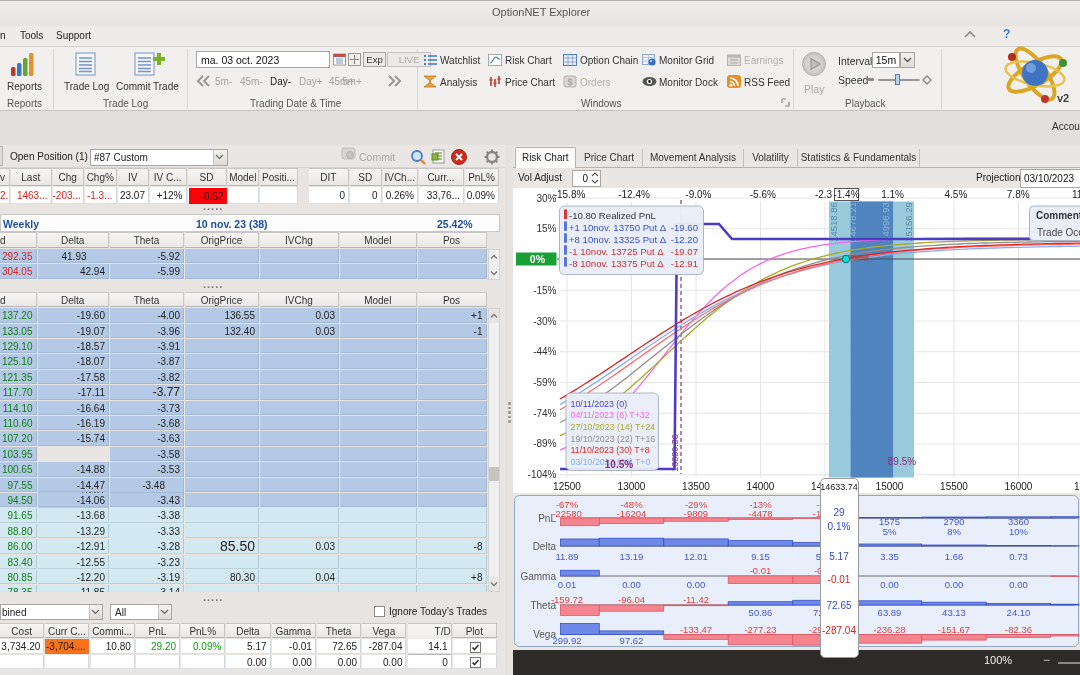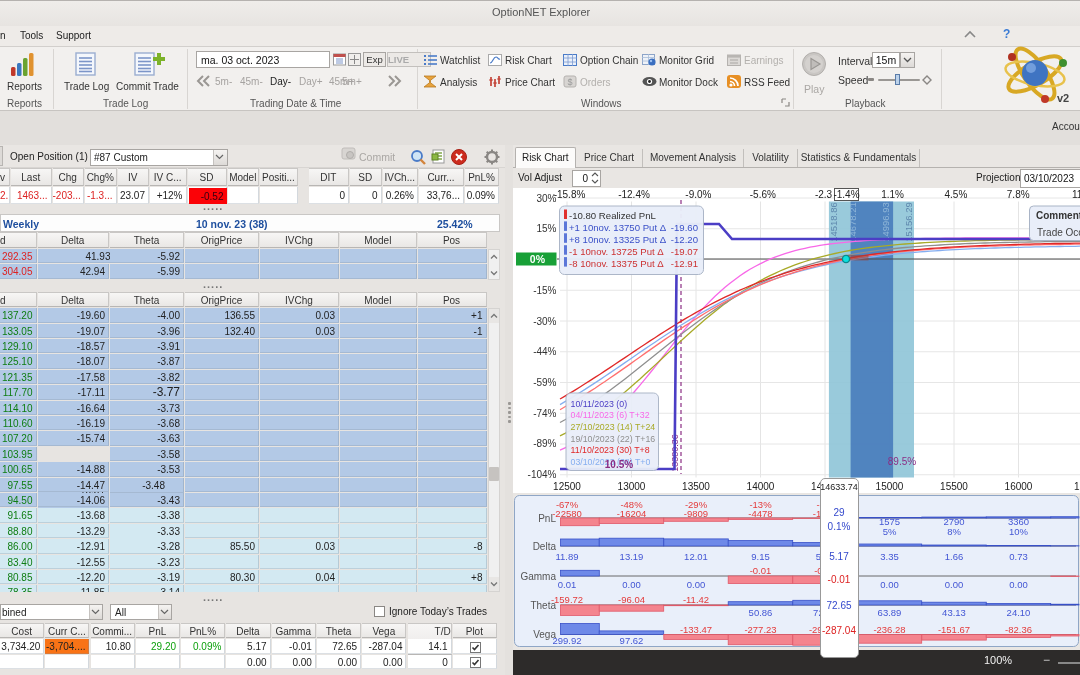--- a/index.html
+++ b/index.html
@@ -62,21 +62,21 @@
         <line x1="3" y1="8" x2="10" y2="8"></line>
         <line x1="3" y1="10" x2="10" y2="10"></line>
       </g>
     </svg>
 <svg style="position:absolute;left:348px;top:53px" width="14" height="13">
       <rect x="0.5" y="0.5" width="12" height="12" fill="#f0eeec" stroke="#999"></rect>
       <line x1="6.5" y1="2" x2="6.5" y2="11" stroke="#888"></line>
       <line x1="2" y1="6.5" x2="11" y2="6.5" stroke="#888"></line>
     </svg>
 <div style="position:absolute;left:363px;top:52px;width:23px;height:15px;background:#ece9e6;border:1px solid #a8a5a2;font-size:9.5px;color:#333;text-align:center;line-height:14px;">Exp</div>
-<div style="position:absolute;left:387px;top:52px;width:44px;height:15px;background:#ece9e6;border:1px solid #c3c0bd;font-size:9.5px;color:#aaa;line-height:14px;font-weight:bold;">LIVE</div>
+<div style="position:absolute;left:387px;top:52px;width:44px;height:15px;background:#ece9e6;border:1px solid #c3c0bd;font-size:9.5px;color:#aaa;text-align:center;line-height:14px;">LIVE</div>
 <svg style="position:absolute;left:196px;top:75px" width="15" height="12">
       <path d="M7 1 L2 6 L7 11 M13 1 L8 6 L13 11" stroke="#9a9793" stroke-width="2" fill="none"></path>
     </svg>
 <div style="position:absolute;left:215px;top:76px;font-size:10px;color:#a5a2a0;font-weight:normal;white-space:nowrap;">5m-</div>
 <div style="position:absolute;left:240px;top:76px;font-size:10px;color:#a5a2a0;font-weight:normal;white-space:nowrap;">45m-</div>
 <div style="position:absolute;left:270px;top:76px;font-size:10px;color:#222;font-weight:normal;white-space:nowrap;">Day-</div>
 <div style="position:absolute;left:299px;top:76px;font-size:10px;color:#a5a2a0;font-weight:normal;white-space:nowrap;">Day+</div>
 <div style="position:absolute;left:329px;top:76px;font-size:10px;color:#a5a2a0;font-weight:normal;white-space:nowrap;">45m+</div>
 <div style="position:absolute;left:342px;top:76px;font-size:10px;color:#a5a2a0;font-weight:normal;white-space:nowrap;">5m+</div>
 <svg style="position:absolute;left:387px;top:75px" width="15" height="12">
@@ -286,21 +286,21 @@
 <div style="position:absolute;left:196px;top:218px;font-size:10.5px;color:#1d4e9e;font-weight:bold;white-space:nowrap;">10 nov. 23 (38)</div>
 <div style="position:absolute;left:437px;top:218px;font-size:10.5px;color:#1d4e9e;font-weight:bold;white-space:nowrap;">25.42%</div>
 <div style="position:absolute;left:0px;top:231.7px;width:36.5px;height:16.3px;background:linear-gradient(#f7f6f5,#e9e7e5);border-right:1px solid #c9c7c5;border-top:1px solid #c9c7c5;border-bottom:1px solid #b8b6b4;font-size:10px;color:#333;text-align:left;line-height:16.3px;overflow:hidden;white-space:nowrap;">d</div>
 <div style="position:absolute;left:37.5px;top:231.7px;width:71.5px;height:16.3px;background:linear-gradient(#f7f6f5,#e9e7e5);border-right:1px solid #c9c7c5;border-top:1px solid #c9c7c5;border-bottom:1px solid #b8b6b4;font-size:10px;color:#333;text-align:center;line-height:16.3px;overflow:hidden;white-space:nowrap;">Delta</div>
 <div style="position:absolute;left:110px;top:231.7px;width:74px;height:16.3px;background:linear-gradient(#f7f6f5,#e9e7e5);border-right:1px solid #c9c7c5;border-top:1px solid #c9c7c5;border-bottom:1px solid #b8b6b4;font-size:10px;color:#333;text-align:center;line-height:16.3px;overflow:hidden;white-space:nowrap;">Theta</div>
 <div style="position:absolute;left:185px;top:231.7px;width:74px;height:16.3px;background:linear-gradient(#f7f6f5,#e9e7e5);border-right:1px solid #c9c7c5;border-top:1px solid #c9c7c5;border-bottom:1px solid #b8b6b4;font-size:10px;color:#333;text-align:center;line-height:16.3px;overflow:hidden;white-space:nowrap;">OrigPrice</div>
 <div style="position:absolute;left:260px;top:231.7px;width:79px;height:16.3px;background:linear-gradient(#f7f6f5,#e9e7e5);border-right:1px solid #c9c7c5;border-top:1px solid #c9c7c5;border-bottom:1px solid #b8b6b4;font-size:10px;color:#333;text-align:center;line-height:16.3px;overflow:hidden;white-space:nowrap;">IVChg</div>
 <div style="position:absolute;left:340px;top:231.7px;width:76.5px;height:16.3px;background:linear-gradient(#f7f6f5,#e9e7e5);border-right:1px solid #c9c7c5;border-top:1px solid #c9c7c5;border-bottom:1px solid #b8b6b4;font-size:10px;color:#333;text-align:center;line-height:16.3px;overflow:hidden;white-space:nowrap;">Model</div>
 <div style="position:absolute;left:417.5px;top:231.7px;width:69.0px;height:16.3px;background:linear-gradient(#f7f6f5,#e9e7e5);border-right:1px solid #c9c7c5;border-top:1px solid #c9c7c5;border-bottom:1px solid #b8b6b4;font-size:10px;color:#333;text-align:center;line-height:16.3px;overflow:hidden;white-space:nowrap;">Pos</div>
 <div style="position:absolute;left:0px;top:249px;width:36.5px;height:14.4px;background:#b3c9e6;border-right:1px solid rgba(130,145,160,0.35);border-bottom:1px solid rgba(130,145,160,0.28);font-size:10px;color:#d22;text-align:right;padding-right:3px;line-height:15.4px;overflow:hidden;white-space:nowrap;">292.35</div>
-<div style="position:absolute;left:37.5px;top:249px;width:77px;height:14.4px;background:#b3c9e6;border-right:1px solid rgba(130,145,160,0.35);border-bottom:1px solid rgba(130,145,160,0.28);font-size:10px;color:#222;text-align:right;padding-right:3px;line-height:15.4px;overflow:hidden;white-space:nowrap;">41.93</div>
+<div style="position:absolute;left:37.5px;top:249px;width:77px;height:14.4px;background:#b3c9e6;border-right:1px solid rgba(130,145,160,0.35);border-bottom:1px solid rgba(130,145,160,0.28);font-size:10px;color:#222;text-align:center;padding-right:3px;line-height:15.4px;overflow:hidden;white-space:nowrap;">41.93</div>
 <div style="position:absolute;left:110px;top:249px;width:74px;height:14.4px;background:#b3c9e6;border-right:1px solid rgba(130,145,160,0.35);border-bottom:1px solid rgba(130,145,160,0.28);font-size:10px;color:#222;text-align:right;padding-right:3px;line-height:15.4px;overflow:hidden;white-space:nowrap;">-5.92</div>
 <div style="position:absolute;left:185px;top:249px;width:74px;height:14.4px;background:#b3c9e6;border-right:1px solid rgba(130,145,160,0.35);border-bottom:1px solid rgba(130,145,160,0.28);font-size:10px;color:#222;text-align:right;padding-right:3px;line-height:15.4px;overflow:hidden;white-space:nowrap;"></div>
 <div style="position:absolute;left:260px;top:249px;width:79px;height:14.4px;background:#b3c9e6;border-right:1px solid rgba(130,145,160,0.35);border-bottom:1px solid rgba(130,145,160,0.28);font-size:10px;color:#222;text-align:right;padding-right:3px;line-height:15.4px;overflow:hidden;white-space:nowrap;"></div>
 <div style="position:absolute;left:340px;top:249px;width:76.5px;height:14.4px;background:#b3c9e6;border-right:1px solid rgba(130,145,160,0.35);border-bottom:1px solid rgba(130,145,160,0.28);font-size:10px;color:#222;text-align:right;padding-right:3px;line-height:15.4px;overflow:hidden;white-space:nowrap;"></div>
 <div style="position:absolute;left:417.5px;top:249px;width:69.0px;height:14.4px;background:#b3c9e6;border-right:1px solid rgba(130,145,160,0.35);border-bottom:1px solid rgba(130,145,160,0.28);font-size:10px;color:#222;text-align:right;padding-right:3px;line-height:15.4px;overflow:hidden;white-space:nowrap;"></div>
 <div style="position:absolute;left:0px;top:264.4px;width:36.5px;height:14.4px;background:#b3c9e6;border-right:1px solid rgba(130,145,160,0.35);border-bottom:1px solid rgba(130,145,160,0.28);font-size:10px;color:#d22;text-align:right;padding-right:3px;line-height:15.4px;overflow:hidden;white-space:nowrap;">304.05</div>
 <div style="position:absolute;left:37.5px;top:264.4px;width:71.5px;height:14.4px;background:#b3c9e6;border-right:1px solid rgba(130,145,160,0.35);border-bottom:1px solid rgba(130,145,160,0.28);font-size:10px;color:#222;text-align:right;padding-right:3px;line-height:15.4px;overflow:hidden;white-space:nowrap;">42.94</div>
 <div style="position:absolute;left:110px;top:264.4px;width:74px;height:14.4px;background:#b3c9e6;border-right:1px solid rgba(130,145,160,0.35);border-bottom:1px solid rgba(130,145,160,0.28);font-size:10px;color:#222;text-align:right;padding-right:3px;line-height:15.4px;overflow:hidden;white-space:nowrap;">-5.99</div>
 <div style="position:absolute;left:185px;top:264.4px;width:74px;height:14.4px;background:#b3c9e6;border-right:1px solid rgba(130,145,160,0.35);border-bottom:1px solid rgba(130,145,160,0.28);font-size:10px;color:#222;text-align:right;padding-right:3px;line-height:15.4px;overflow:hidden;white-space:nowrap;"></div>
 <div style="position:absolute;left:260px;top:264.4px;width:79px;height:14.4px;background:#b3c9e6;border-right:1px solid rgba(130,145,160,0.35);border-bottom:1px solid rgba(130,145,160,0.28);font-size:10px;color:#222;text-align:right;padding-right:3px;line-height:15.4px;overflow:hidden;white-space:nowrap;"></div>
@@ -422,21 +422,21 @@
 <div style="position:absolute;left:0px;top:523.76px;width:36.5px;height:14.39px;background:#d3e9f2;border-right:1px solid rgba(130,145,160,0.35);border-bottom:1px solid rgba(130,145,160,0.28);font-size:10px;color:#0e7d12;text-align:right;padding-right:3px;line-height:15.39px;overflow:hidden;white-space:nowrap;">88.80</div>
 <div style="position:absolute;left:37.5px;top:523.76px;width:71.5px;height:14.39px;background:#d3e9f2;border-right:1px solid rgba(130,145,160,0.35);border-bottom:1px solid rgba(130,145,160,0.28);font-size:10px;color:#222;text-align:right;padding-right:3px;line-height:15.39px;overflow:hidden;white-space:nowrap;">-13.29</div>
 <div style="position:absolute;left:110px;top:523.76px;width:74px;height:29px;background:#d3e9f2;border-right:1px solid rgba(130,145,160,0.35);border-bottom:1px solid rgba(130,145,160,0.28);font-size:10px;color:#222;text-align:right;padding-right:3px;line-height:15.39px;overflow:hidden;white-space:nowrap;">-3.33</div>
 <div style="position:absolute;left:185px;top:523.76px;width:74px;height:14.39px;background:#d3e9f2;border-right:1px solid rgba(130,145,160,0.35);border-bottom:1px solid rgba(130,145,160,0.28);font-size:10px;color:#222;text-align:right;padding-right:3px;line-height:15.39px;overflow:hidden;white-space:nowrap;"></div>
 <div style="position:absolute;left:260px;top:523.76px;width:79px;height:14.39px;background:#d3e9f2;border-right:1px solid rgba(130,145,160,0.35);border-bottom:1px solid rgba(130,145,160,0.28);font-size:10px;color:#222;text-align:right;padding-right:3px;line-height:15.39px;overflow:hidden;white-space:nowrap;"></div>
 <div style="position:absolute;left:340px;top:523.76px;width:76.5px;height:14.39px;background:#d3e9f2;border-right:1px solid rgba(130,145,160,0.35);border-bottom:1px solid rgba(130,145,160,0.28);font-size:10px;color:#222;text-align:right;padding-right:3px;line-height:15.39px;overflow:hidden;white-space:nowrap;"></div>
 <div style="position:absolute;left:417.5px;top:523.76px;width:69.0px;height:14.39px;background:#d3e9f2;border-right:1px solid rgba(130,145,160,0.35);border-bottom:1px solid rgba(130,145,160,0.28);font-size:10px;color:#222;text-align:right;padding-right:3px;line-height:15.39px;overflow:hidden;white-space:nowrap;"></div>
 <div style="position:absolute;left:0px;top:539.1500000000001px;width:36.5px;height:14.39px;background:#d3e9f2;border-right:1px solid rgba(130,145,160,0.35);border-bottom:1px solid rgba(130,145,160,0.28);font-size:10px;color:#0e7d12;text-align:right;padding-right:3px;line-height:15.39px;overflow:hidden;white-space:nowrap;">86.00</div>
 <div style="position:absolute;left:37.5px;top:539.1500000000001px;width:71.5px;height:14.39px;background:#d3e9f2;border-right:1px solid rgba(130,145,160,0.35);border-bottom:1px solid rgba(130,145,160,0.28);font-size:10px;color:#222;text-align:right;padding-right:3px;line-height:15.39px;overflow:hidden;white-space:nowrap;">-12.91</div>
 <div style="position:absolute;left:110px;top:539.1500000000001px;width:74px;height:14.39px;background:#d3e9f2;border-right:1px solid rgba(130,145,160,0.35);border-bottom:1px solid rgba(130,145,160,0.28);font-size:10px;color:#222;text-align:right;padding-right:3px;line-height:15.39px;overflow:hidden;white-space:nowrap;">-3.28</div>
-<div style="position:absolute;left:185px;top:539.1500000000001px;width:74px;height:14.39px;background:#d3e9f2;border-right:1px solid rgba(130,145,160,0.35);border-bottom:1px solid rgba(130,145,160,0.28);font-size:10px;color:#222;text-align:right;padding-right:3px;line-height:15.39px;overflow:hidden;white-space:nowrap;">85.50</div>
+<div style="position:absolute;left:185px;top:539.1500000000001px;width:74px;height:14.39px;background:#d3e9f2;border-right:1px solid rgba(130,145,160,0.35);border-bottom:1px solid rgba(130,145,160,0.28);font-size:14px;color:#222;text-align:right;padding-right:3px;line-height:15.39px;overflow:hidden;white-space:nowrap;">85.50</div>
 <div style="position:absolute;left:260px;top:539.1500000000001px;width:79px;height:14.39px;background:#d3e9f2;border-right:1px solid rgba(130,145,160,0.35);border-bottom:1px solid rgba(130,145,160,0.28);font-size:10px;color:#222;text-align:right;padding-right:3px;line-height:15.39px;overflow:hidden;white-space:nowrap;">0.03</div>
 <div style="position:absolute;left:340px;top:539.1500000000001px;width:76.5px;height:14.39px;background:#d3e9f2;border-right:1px solid rgba(130,145,160,0.35);border-bottom:1px solid rgba(130,145,160,0.28);font-size:10px;color:#222;text-align:right;padding-right:3px;line-height:15.39px;overflow:hidden;white-space:nowrap;"></div>
 <div style="position:absolute;left:417.5px;top:539.1500000000001px;width:69.0px;height:14.39px;background:#d3e9f2;border-right:1px solid rgba(130,145,160,0.35);border-bottom:1px solid rgba(130,145,160,0.28);font-size:10px;color:#222;text-align:right;padding-right:3px;line-height:15.39px;overflow:hidden;white-space:nowrap;">-8</div>
 <div style="position:absolute;left:0px;top:554.54px;width:36.5px;height:14.39px;background:#d3e9f2;border-right:1px solid rgba(130,145,160,0.35);border-bottom:1px solid rgba(130,145,160,0.28);font-size:10px;color:#0e7d12;text-align:right;padding-right:3px;line-height:15.39px;overflow:hidden;white-space:nowrap;">83.40</div>
 <div style="position:absolute;left:37.5px;top:554.54px;width:71.5px;height:14.39px;background:#d3e9f2;border-right:1px solid rgba(130,145,160,0.35);border-bottom:1px solid rgba(130,145,160,0.28);font-size:10px;color:#222;text-align:right;padding-right:3px;line-height:15.39px;overflow:hidden;white-space:nowrap;">-12.55</div>
 <div style="position:absolute;left:110px;top:554.54px;width:74px;height:14.39px;background:#d3e9f2;border-right:1px solid rgba(130,145,160,0.35);border-bottom:1px solid rgba(130,145,160,0.28);font-size:10px;color:#222;text-align:right;padding-right:3px;line-height:15.39px;overflow:hidden;white-space:nowrap;">-3.23</div>
 <div style="position:absolute;left:185px;top:554.54px;width:74px;height:14.39px;background:#d3e9f2;border-right:1px solid rgba(130,145,160,0.35);border-bottom:1px solid rgba(130,145,160,0.28);font-size:10px;color:#222;text-align:right;padding-right:3px;line-height:15.39px;overflow:hidden;white-space:nowrap;"></div>
 <div style="position:absolute;left:260px;top:554.54px;width:79px;height:14.39px;background:#d3e9f2;border-right:1px solid rgba(130,145,160,0.35);border-bottom:1px solid rgba(130,145,160,0.28);font-size:10px;color:#222;text-align:right;padding-right:3px;line-height:15.39px;overflow:hidden;white-space:nowrap;"></div>
 <div style="position:absolute;left:340px;top:554.54px;width:76.5px;height:14.39px;background:#d3e9f2;border-right:1px solid rgba(130,145,160,0.35);border-bottom:1px solid rgba(130,145,160,0.28);font-size:10px;color:#222;text-align:right;padding-right:3px;line-height:15.39px;overflow:hidden;white-space:nowrap;"></div>
 <div style="position:absolute;left:417.5px;top:554.54px;width:69.0px;height:14.39px;background:#d3e9f2;border-right:1px solid rgba(130,145,160,0.35);border-bottom:1px solid rgba(130,145,160,0.28);font-size:10px;color:#222;text-align:right;padding-right:3px;line-height:15.39px;overflow:hidden;white-space:nowrap;"></div>

